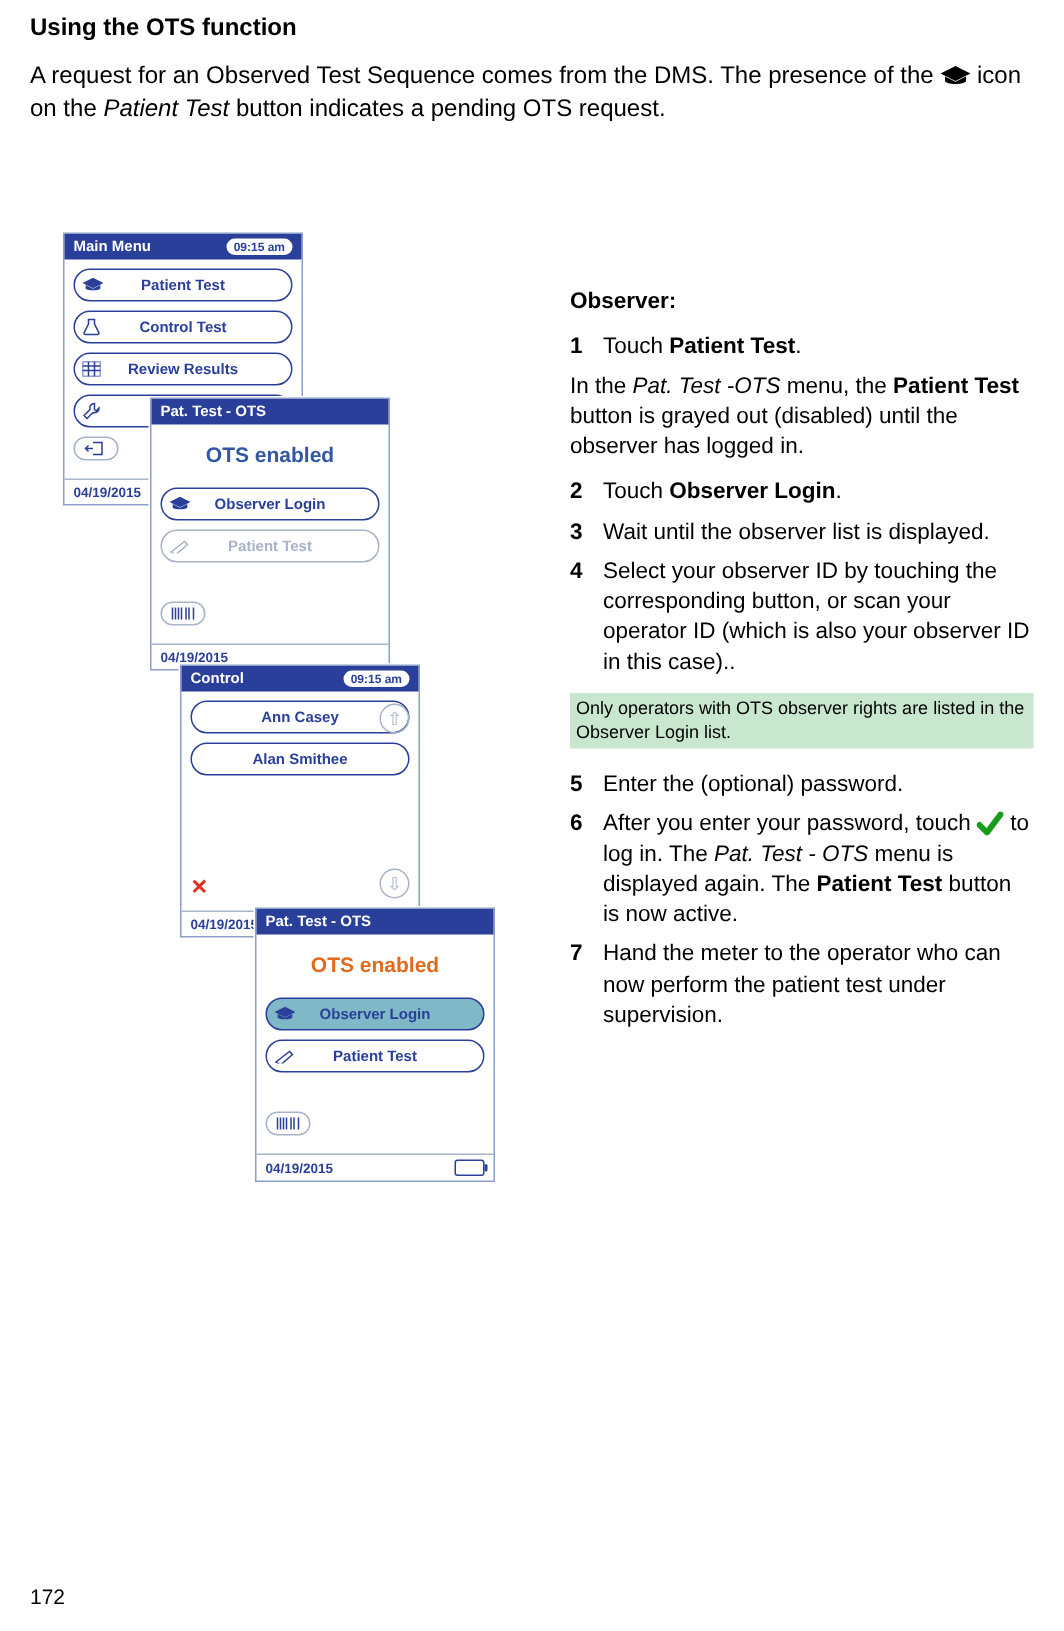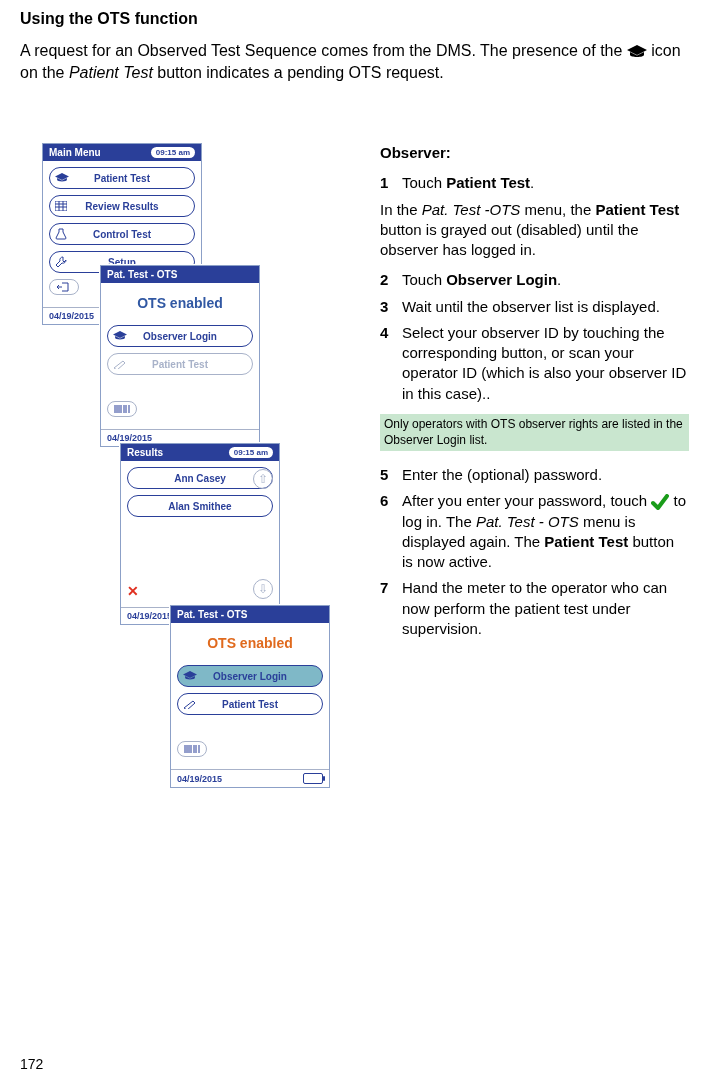--- a/index.html
+++ b/index.html
@@ -39,20 +39,21 @@
   .left-col {
     width: 340px;
     position: relative;
     height: 680px;
   }
   .right-col {
     flex: 1;
     font-size: 15px;
     line-height: 1.35;
     font-weight: 300;
+    margin-top: 48px;
   }
   .right-col strong { font-weight: bold; }
   .right-col .step {
     display: flex;
     margin: 0 0 6px 0;
   }
   .right-col .step .num {
     width: 22px;
     flex: none;
     font-weight: bold;
@@ -235,57 +236,57 @@
     <span> button indicates a pending OTS request.</span>
   </p>
 
   <div class="cols">
 
     <div class="left-col">
 
       <div class="arrow-line" style="left:96px; top:36px; width:60px; transform:rotate(70deg);"></div>
       <div class="arrow-line" style="left:158px; top:332px; width:52px; transform:rotate(65deg);"></div>
 
-      <div class="screen" style="left:22px; top:0;">
+      <div class="screen" style="left:22px; top:12px;">
         <div class="titlebar">
           <span>Main Menu</span>
           <span class="time">09:15 am</span>
         </div>
         <div class="body">
           <div class="pill">
             <span class="pill-icon">
                 <svg width="14" height="10" viewBox="0 0 20 14">
                   <path d="M10 0 L20 5 L10 10 L0 5 Z M3 7 v3 c0 1 3 2 7 2 s7-1 7-2 v-3 l-7 3.5 z" fill="#2a3f99"></path>
                 </svg>
               </span>
             <span>Patient Test</span>
+          </div>
+          <div class="pill">
+            <span class="pill-icon">
+                <svg width="12" height="12" viewBox="0 0 12 12">
+                  <path d="M4 1h4v3l3 6a1 1 0 0 1-1 1H2a1 1 0 0 1-1-1l3-6z" fill="none" stroke="#2a3f99" stroke-width="1"></path>
+                </svg>
+              </span>
+            <span>Control Test</span>
           </div>
           <div class="pill">
             <span class="pill-icon">
                 <svg width="12" height="10" viewBox="0 0 12 10">
                   <rect x="0" y="0" width="12" height="10" fill="none" stroke="#2a3f99"></rect>
                   <line x1="0" y1="3" x2="12" y2="3" stroke="#2a3f99"></line>
                   <line x1="0" y1="6" x2="12" y2="6" stroke="#2a3f99"></line>
                   <line x1="4" y1="0" x2="4" y2="10" stroke="#2a3f99"></line>
                   <line x1="8" y1="0" x2="8" y2="10" stroke="#2a3f99"></line>
                 </svg>
               </span>
             <span>Review Results</span>
           </div>
           <div class="pill">
             <span class="pill-icon">
                 <svg width="12" height="12" viewBox="0 0 12 12">
-                  <path d="M4 1h4v3l3 6a1 1 0 0 1-1 1H2a1 1 0 0 1-1-1l3-6z" fill="none" stroke="#2a3f99" stroke-width="1"></path>
-                </svg>
-              </span>
-            <span>Control Test</span>
-          </div>
-          <div class="pill">
-            <span class="pill-icon">
-                <svg width="12" height="12" viewBox="0 0 12 12">
                   <path d="M8 1a3 3 0 0 0-3 4L1 9l2 2 4-4a3 3 0 0 0 4-3l-2 2-1-1z" fill="none" stroke="#2a3f99"></path>
                 </svg>
               </span>
             <span>Setup</span>
           </div>
           <div style="margin-top:6px;">
             <span class="small-pill">
               <svg width="16" height="10" viewBox="0 0 16 10">
                   <path d="M6 1h6v8H6 M6 5 H1 M3 3 L1 5 L3 7" fill="none" stroke="#2a3f99"></path>
                 </svg>
@@ -330,21 +331,21 @@
           </div>
         </div>
         <div class="footer">
           <span>04/19/2015</span>
           <span></span>
         </div>
       </div>
 
       <div class="screen" style="left:100px; top:300px;">
         <div class="titlebar">
-          <span>Results</span>
+          <span>Control</span>
           <span class="time">09:15 am</span>
         </div>
         <div class="body">
           <div class="pill">
               <span>Ann Casey</span>
             </div>
           <div class="pill">
               <span>Alan Smithee</span>
             </div>
           <div style="position:absolute; right:6px; top:8px;" class="arrow-circle">⇧</div>

